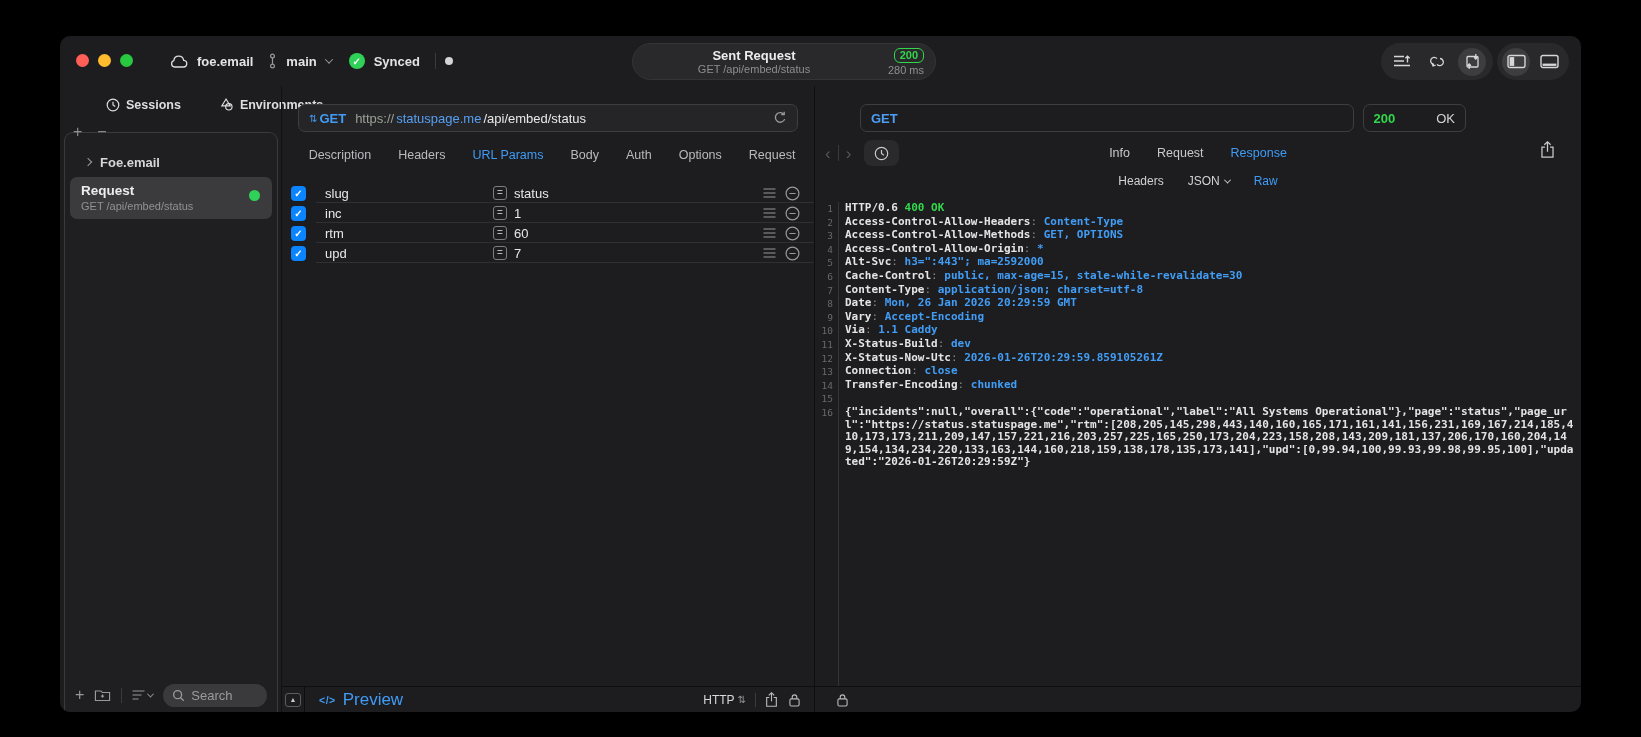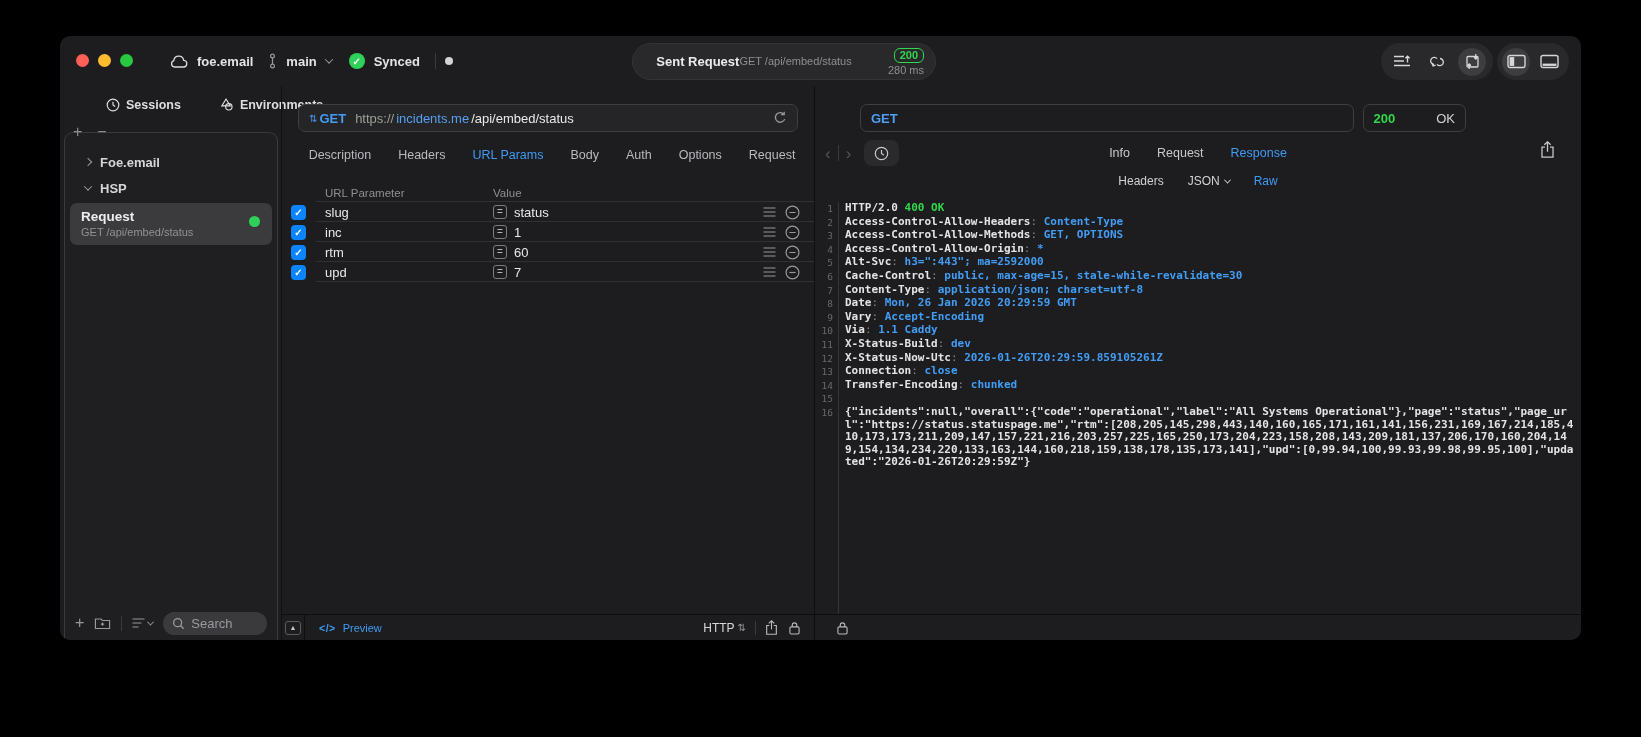--- a/index.html
+++ b/index.html
@@ -1,38 +1,38 @@
 <!DOCTYPE html>
 <html><head>
 <meta charset="utf-8">
 <style>
   * { margin:0; padding:0; box-sizing:border-box; }
   html,body { width:1641px; height:737px; background:#000; overflow:hidden;
     font-family:"Liberation Sans", sans-serif; -webkit-font-smoothing:antialiased; }
-  .window { position:absolute; left:60px; top:36px; width:1521px; height:604px;
+  .window { position:absolute; left:60px; top:36px; width:1521px; height:676px;
     background:#1d1d1f; border-radius:10px; overflow:hidden; }
 
   
   .titlebar { position:relative; height:50px; }
   .traffic { position:absolute; left:16px; top:18px; display:flex; gap:9px; }
   .tl { width:13px; height:13px; border-radius:50%; }
   .tl.red{background:#ff5f57} .tl.yel{background:#febc2e} .tl.grn{background:#28c840}
   .tb-left { position:absolute; left:110px; top:0; height:50px; display:flex; align-items:center; gap:9px;
     color:#e3e3e5; font-size:13px; font-weight:600; }
   .vdiv { width:1px; height:16px; background:#3a3a3d; }
   .sync-badge { width:16px; height:16px; border-radius:50%; background:#30d158; color:#fff;
     font-size:10px; font-weight:700; display:flex; align-items:center; justify-content:center; }
   .white-dot { width:8px; height:8px; border-radius:50%; background:#d4d4d8; }
   .chev { display:inline-block; width:6px; height:6px; border-right:1.5px solid currentColor;
     border-bottom:1.5px solid currentColor; }
   .chev.down { transform:rotate(45deg) translate(-1px,-1px); }
   .chev.right { transform:rotate(-45deg); }
   .title-pill { position:absolute; left:572px; top:7px; width:304px; height:37px; background:#29292b;
     border:1px solid #343437; border-radius:19px; }
-  .tp-center { position:absolute; left:0; right:60px; top:0; bottom:0; display:flex; 
+  .tp-center { position:absolute; left:0; right:60px; top:0; bottom:0; display:flex; flex-direction:column;
     align-items:center; justify-content:center; }
   .tp-title { font-size:13px; font-weight:700; color:#ececee; line-height:15px; }
   .tp-sub { font-size:11px; color:#8e8e93; line-height:13px; }
   .tp-right { position:absolute; right:11px; top:4px; display:flex; flex-direction:column; align-items:flex-end; }
   .code-badge { border:1.5px solid #32d74b; color:#32d74b; font-size:11px; font-weight:700;
     border-radius:6px; padding:0 5px; line-height:13px; }
   .tp-ms { font-size:11px; color:#8e8e93; margin-top:1px; }
   .icon-group { position:absolute; top:7px; height:37px; background:#29292b; border-radius:19px;
     display:flex; align-items:center; justify-content:space-evenly; color:#d6d6d9; }
   .icon-group.g1 { right:88px; width:112px; }
@@ -93,21 +93,21 @@
   .eqbox::before { content:"="; }
   .rowicons { display:flex; gap:9px; justify-content:flex-end; align-items:center; padding-right:14px; color:#98989d; }
   .ed-footer { position:absolute; left:0; right:0; bottom:0; height:26px; border-top:1px solid #0e0e0f;
     display:flex; align-items:center; }
   .collapse-cell { width:23px; height:26px; border-right:1px solid #0e0e0f; display:flex; align-items:center;
     justify-content:center; flex:none; }
   .collapse-box { width:16px; height:14px; border:1px solid #5c5c60; border-radius:3px; color:#c9c9cd;
     font-size:7px; line-height:12px; text-align:center; }
   .preview { display:flex; align-items:center; gap:7px; margin-left:14px; color:#3f9bf5; }
   .code-glyph { font-size:10.5px; font-weight:700; letter-spacing:0.5px; }
-  .preview-label { font-size:11px; }
+  .preview-label { font-size:17px; }
   .ed-footer .spacer { flex:1; }
   .proto { display:flex; align-items:center; gap:3px; color:#d8d8dc; font-size:12px; }
   .proto .upd-arrows { color:#98989d; }
   .ed-footer .vdiv { margin:0 9px; height:14px; }
   .ed-footer .ficon { color:#b9b9be; margin-right:11px; display:flex; }
 
   
   .r-top { display:flex; margin:18px 115px 0 45px; gap:9px; height:28px; }
   .r-url { flex:1; border:1px solid #3e3e41; border-radius:7px; display:flex; align-items:center;
     padding:0 10px; font-size:13px; color:#4d9ef6; overflow:hidden; white-space:nowrap; }
@@ -246,24 +246,20 @@
       <div class="sb-plusminus">
         <span>+</span>
         <span>−</span>
       </div>
       <div class="sb-card">
         <div class="tree">
           <div class="tree-group">
             <span class="chev right"></span>
             <span>Foe.email</span>
           </div>
-          <div class="tree-group">
-            <span class="chev down"></span>
-            <span>HSP</span>
-          </div>
           <div class="req-item">
             <div class="req-title">Request</div>
             <div class="req-sub">GET /api/embed/status</div>
             <div class="green-dot"></div>
           </div>
         </div>
         <div class="sb-toolbar">
           <span style="font-size:16px">+</span>
           <svg class="ic" width="17" height="14" viewBox="0 0 18 14" fill="none" stroke="currentColor" stroke-width="1.2">
               <path d="M1.5 12.8h15V4.4H9L7.4 2.8H1.5z"></path>
@@ -285,46 +281,40 @@
           </div>
         </div>
       </div>
     </div>
 
     <div class="editor">
       <div class="url-bar">
         <span class="upd-arrows">⇅</span>
         <span class="method-blue">GET</span>
         <span class="u-scheme">https://</span>
-          <span class="u-host">incidents.me</span>
+          <span class="u-host">statuspage.me</span>
           <span class="u-path">/api/embed/status</span>
         <span class="url-spacer"></span>
         <svg class="ic" width="14" height="14" viewBox="0 0 16 16" fill="none" stroke="#98989d" stroke-width="1.5">
             <path d="M13.4 9.3A5.5 5.5 0 1 1 12.6 4"></path>
             <path d="M12.8 0.8v3.4h-3.4"></path>
           </svg>
       </div>
 
       <div class="ed-tabs">
         <span class="ed-tab">Description</span>
         <span class="ed-tab">Headers</span>
         <span class="ed-tab active">URL Params</span>
         <span class="ed-tab">Body</span>
         <span class="ed-tab">Auth</span>
         <span class="ed-tab">Options</span>
         <span class="ed-tab">Request</span>
       </div>
 
       <div class="ptable">
-        <div class="prow head">
-          <span></span>
-          <span>URL Parameter</span>
-          <span>Value</span>
-          <span></span>
-        </div>
 
         <div class="prow">
           <span class="cb">✓</span>
           <span>slug</span>
           <span class="vcell">
               <span class="eqbox"></span>
               <span>status</span>
             </span>
           <span class="rowicons">
             <svg class="ic" width="13" height="10" viewBox="0 0 13 10" fill="none" stroke="currentColor" stroke-width="1.2">
@@ -470,21 +460,21 @@
           </span>
         <span class="r-subtab active">
             <span>Raw</span>
           </span>
       </div>
 
       <div class="codewrap">
         <div class="gutterline"></div>
         <div class="crow">
             <span class="ln"></span>
-            <span class="ct"><span class="sp">HTTP/2.0</span><span class="sg">400 OK</span></span>
+            <span class="ct"><span class="sp">HTTP/0.6</span><span class="sg">400 OK</span></span>
           </div>
         <div class="crow">
             <span class="ln"></span>
             <span class="ct"><span class="hn">Access-Control-Allow-Headers</span><span class="hv">Content-Type</span></span>
           </div>
         <div class="crow">
             <span class="ln"></span>
             <span class="ct"><span class="hn">Access-Control-Allow-Methods</span><span class="hv">GET, OPTIONS</span></span>
           </div>
         <div class="crow">

